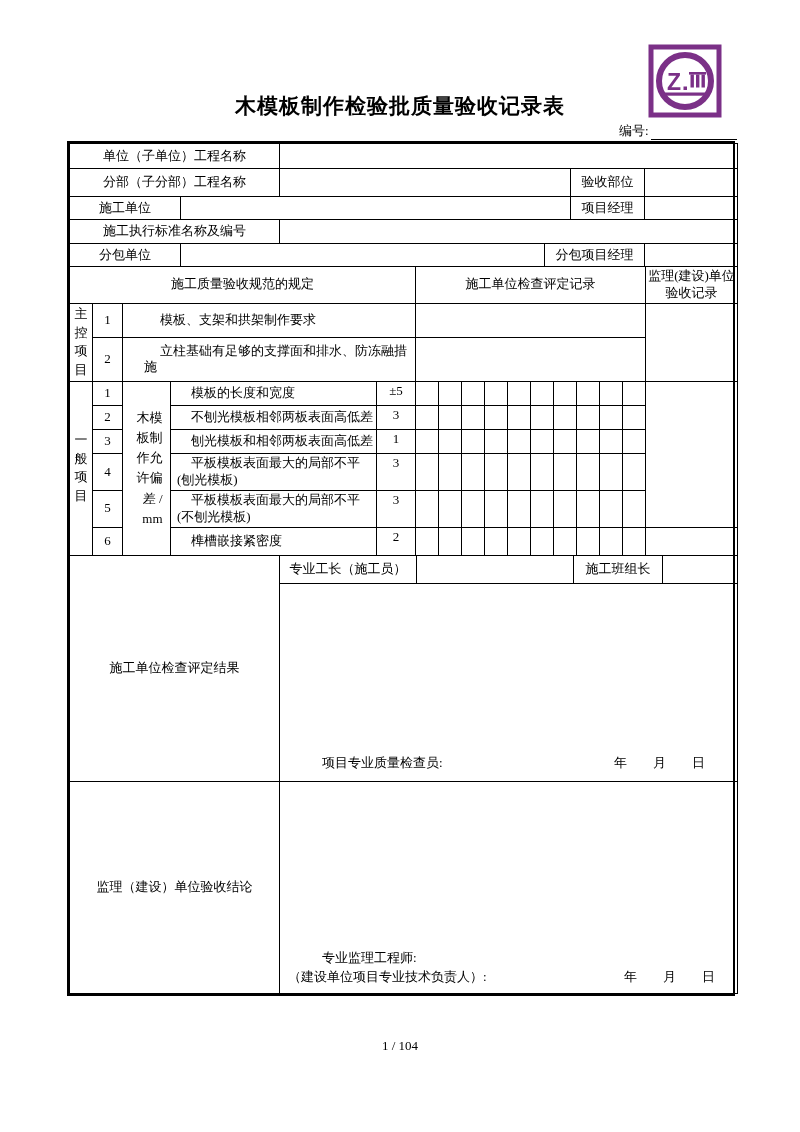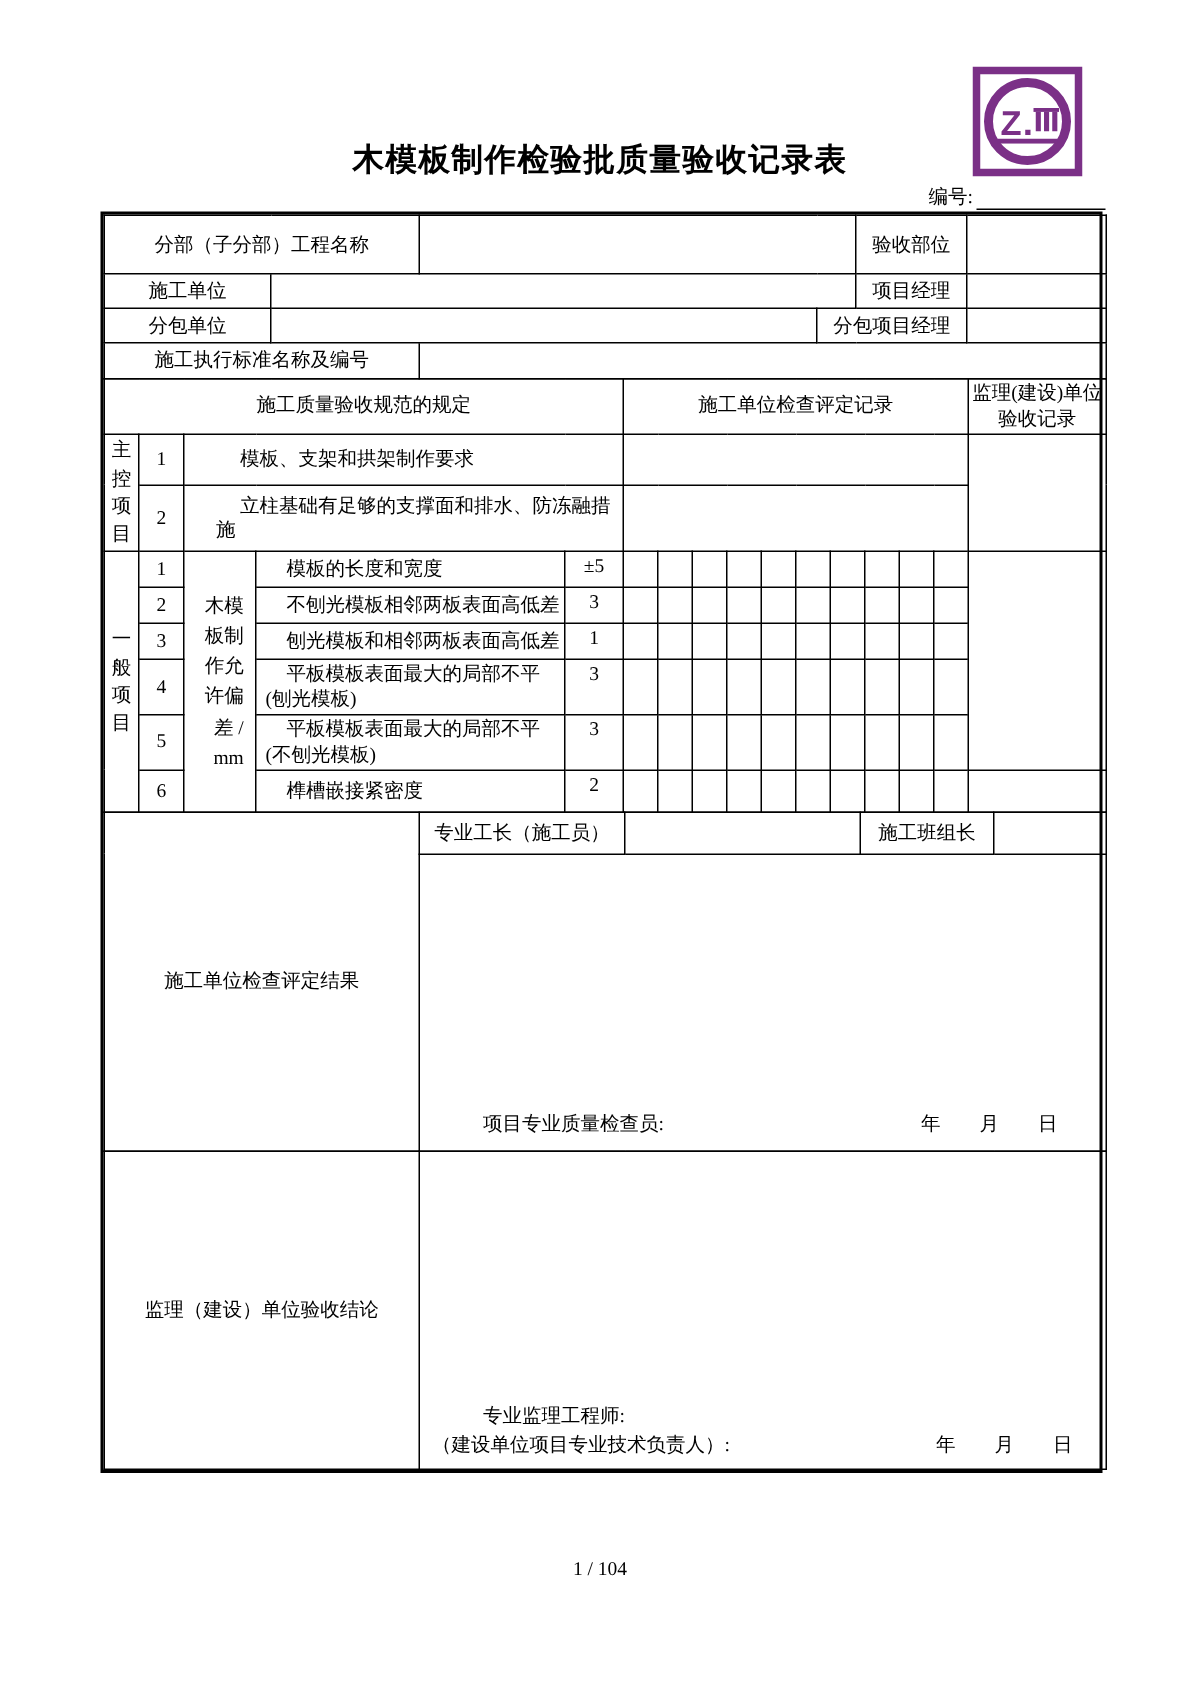--- a/index.html
+++ b/index.html
@@ -71,41 +71,45 @@
     <table>
       <colgroup>
         <col style="width:111px">
           <col style="width:99px">
           <col style="width:265px">
         <col style="width:26px">
           <col style="width:74px">
           <col style="width:93px">
       </colgroup>
       <tbody>
-      <tr style="height:39px">
+          <tr style="height:25px">
+        <td colspan="2">单位（子单位）工程名称</td>
+        <td colspan="4"></td>
+      </tr>
+      <tr style="height:28px">
         <td colspan="2">分部（子分部）工程名称</td>
         <td colspan="2"></td>
         <td>验收部位</td>
         <td></td>
       </tr>
       <tr style="height:23px">
         <td>施工单位</td>
         <td colspan="3"></td>
         <td>项目经理</td>
         <td></td>
       </tr>
+      <tr style="height:24px">
+        <td colspan="2">施工执行标准名称及编号</td>
+        <td colspan="4"></td>
+      </tr>
       <tr style="height:23px">
         <td>分包单位</td>
         <td colspan="2"></td>
         <td colspan="2">分包项目经理</td>
         <td></td>
-      </tr>
-      <tr style="height:24px">
-        <td colspan="2">施工执行标准名称及编号</td>
-        <td colspan="4"></td>
       </tr>
     </tbody>
       </table>
 
     <table>
       <colgroup>
         <col style="width:23px">
           <col style="width:30px">
           <col style="width:48px">
         <col style="width:206px">

